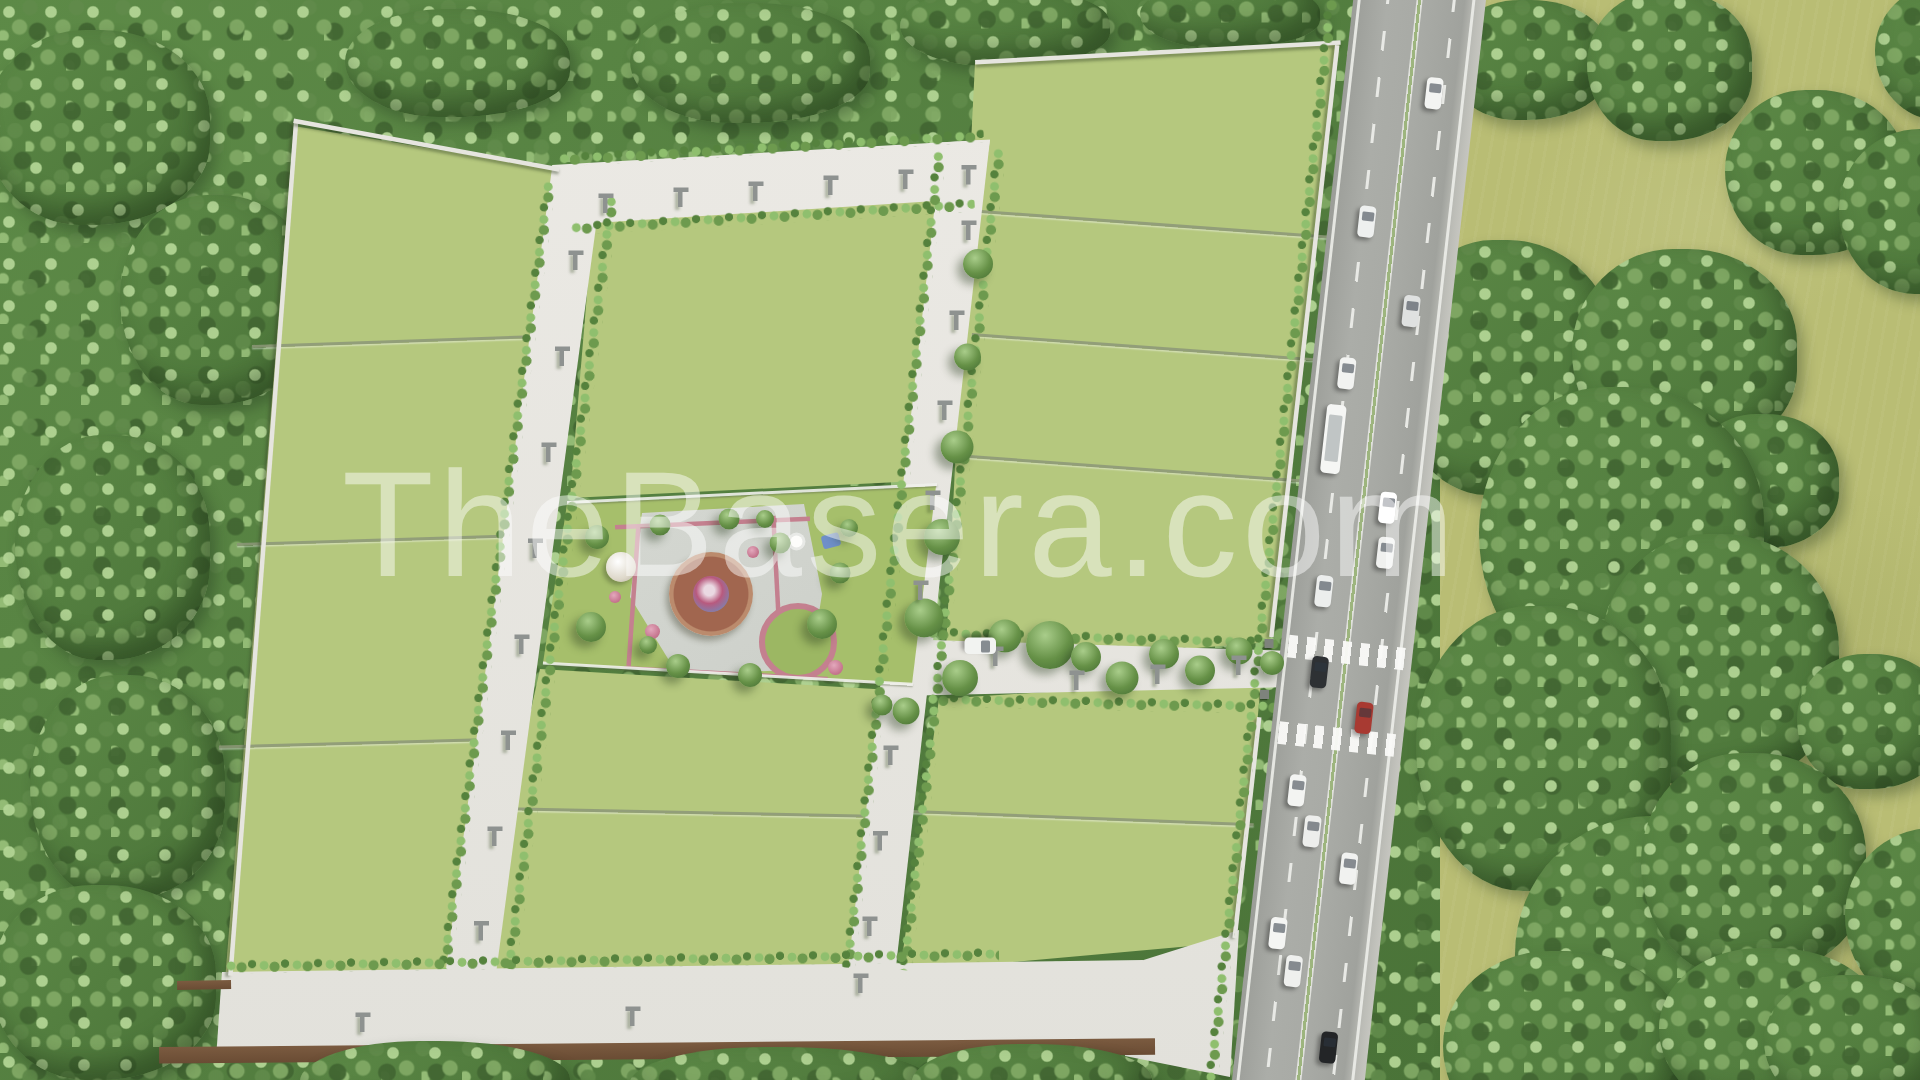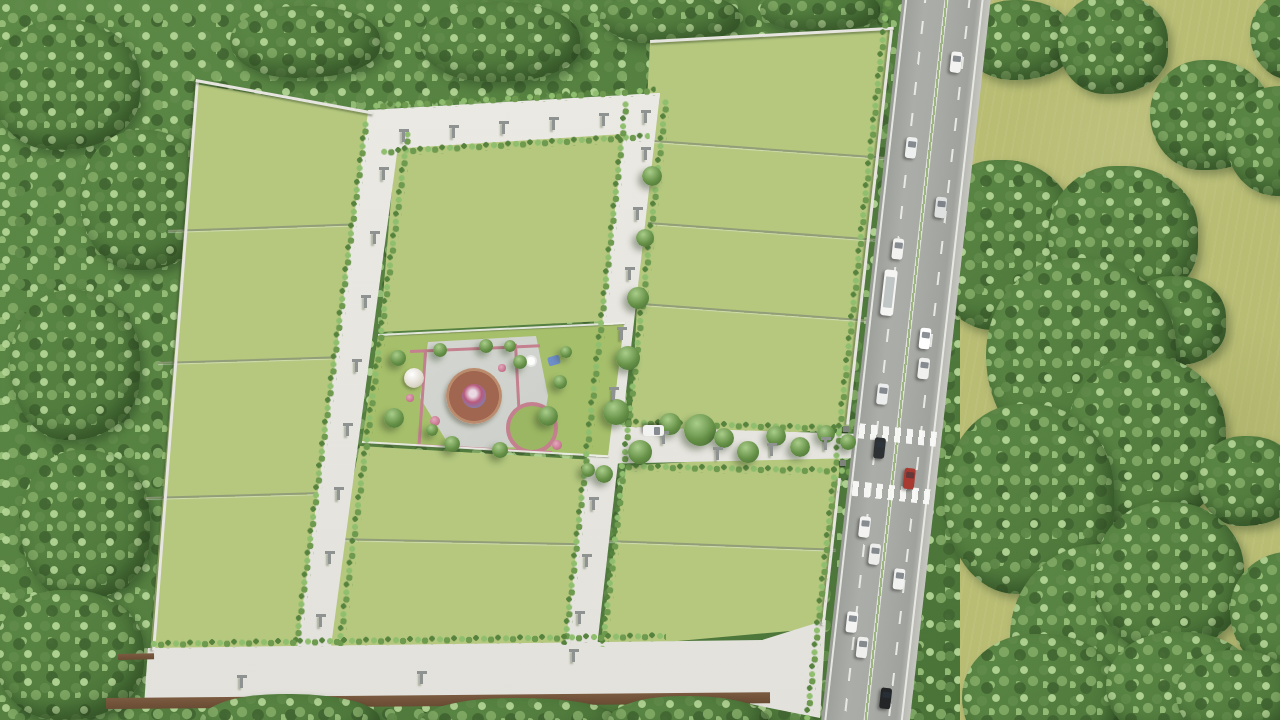--- a/index.html
+++ b/index.html
@@ -283,13 +283,14 @@
       <i class="lamp" style="left: 572px; top: 650px;"></i>
       <i class="lamp" style="left: 662px; top: 432px;"></i>
       <i class="lamp" style="left: 716px; top: 448px;"></i>
       <i class="lamp" style="left: 770px; top: 444px;"></i>
       <i class="lamp" style="left: 824px; top: 438px;"></i>
       <i class="lamp" style="left: 420px; top: 672px;"></i>
       <i class="lamp" style="left: 240px; top: 676px;"></i>
       <i class="vehicle car h" style="left: 648px; top: 420px; background: rgb(242, 243, 241);"></i>
     </div>
 
+  <div id="watermark">TheBasera.com</div>
 </div>
 
 </body></html>

